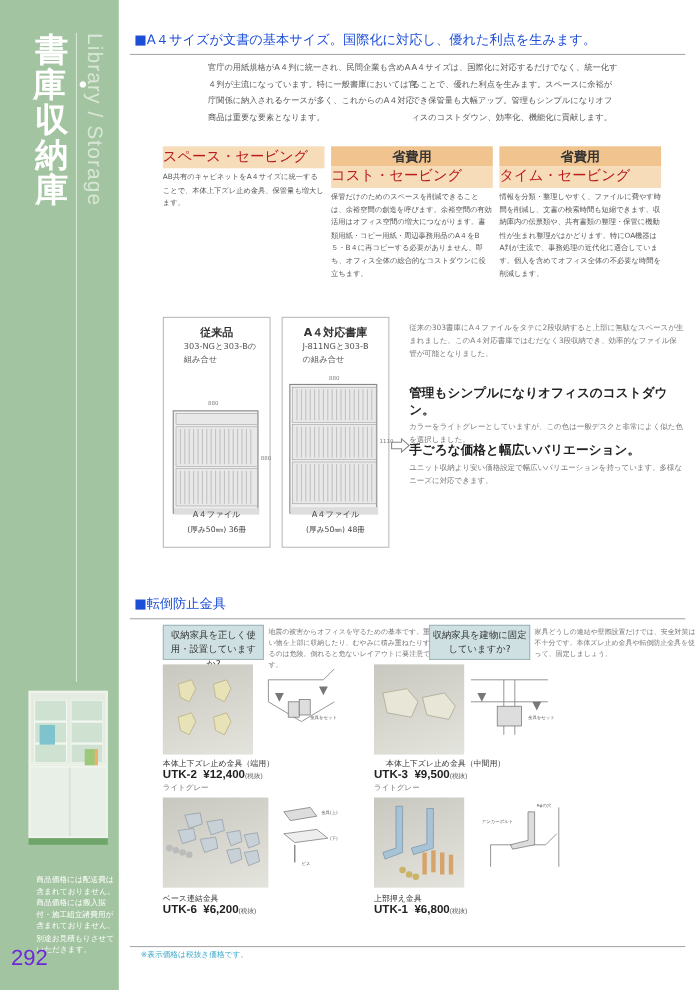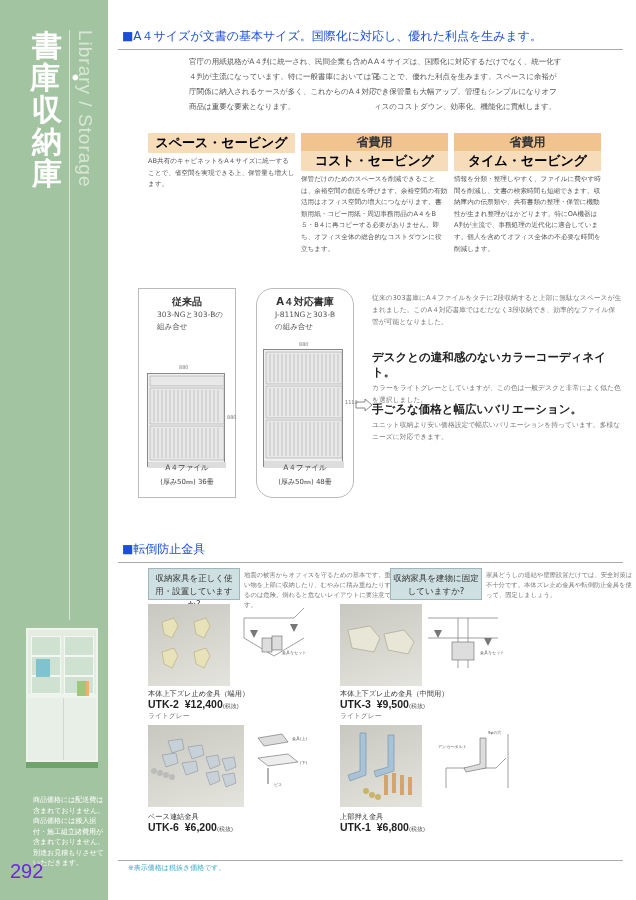--- a/index.html
+++ b/index.html
@@ -23,21 +23,21 @@
 
   .main { position: absolute; left: 118px; top: 0; width: 510px; }
   .sec-title { font-size: 12px; color: #1d4ed8; padding: 0 0 4px 4px; border-bottom: 1px solid #aaa; }
   .sec1 { position: absolute; top: 28px; left: 0; width: 505px; }
   .intro { position: absolute; top: 54px; font-size: 7.5px; line-height: 15px; color: #555; width: 190px; }
   .intro.l { left: 30px; margin-left: 41px; }
   .intro.r { left: 256px; }
 
   .benefit { position: absolute; top: 133px; width: 147px; }
   .benefit .h1 { background: #f1c48f; text-align: center; font-size: 12px; font-weight: bold; color: #333; height: 18px; line-height: 18px; }
-  .benefit .h2 { background: #f7dcb9; text-align: center; font-size: 13px; font-weight: bold; color: #000000; height: 20px; line-height: 20px; }
+  .benefit .h2 { background: #f7dcb9; text-align: left; font-size: 13px; font-weight: normal; color: #b91c1c; height: 20px; line-height: 20px; }
   .benefit .txt { font-size: 6.6px; line-height: 11.6px; color: #555; margin-top: 3px; }
 
   .compare { position: absolute; top: 288px; width: 98px; height: 210px; border: 1px solid #bbb; }
   .compare .ct { text-align: center; font-size: 10px; font-weight: bold; margin-top: 6px; }
   .compare .cs { font-size: 7.5px; color: #555; line-height: 12px; padding-left: 18px; }
   .compare .cap1 { position: absolute; bottom: 24px; width: 100%; text-align: center; font-size: 7.5px; color: #444; }
   .compare .cap2 { position: absolute; bottom: 10px; width: 100%; text-align: center; font-size: 7px; color: #444; }
   .shelf-draw { position: absolute; border: 1px solid #888; background: #f0f0f0; }
   .dim { position: absolute; font-size: 5px; color: #777; }
   .arrow-r { position: absolute; left: 237px; top: 398px; width: 18px; height: 14px; }
@@ -90,34 +90,34 @@
   <div class="page-num">292</div>
 </div>
 
 <div class="main">
   <div class="sec-title sec1">■A４サイズが文書の基本サイズ。国際化に対応し、優れた利点を生みます。</div>
   <div class="intro l">官庁の用紙規格がA４判に統一され、民間企業も含めA４判が主流になっています。特に一般書庫においては官庁関係に納入されるケースが多く、これからのA４対応商品は重要な要素となります。</div>
   <div class="intro r">A４サイズは、国際化に対応するだけでなく、統一化することで、優れた利点を生みます。スペースに余裕ができ保管量も大幅アップ。管理もシンプルになりオフィスのコストダウン、効率化、機能化に貢献します。</div>
 
   <div class="benefit" style="left:30px;">
     <div class="h2">スペース・セービング</div>
-    <div class="txt">AB共有のキャビネットをA４サイズに統一することで、省空間を実現できる上、保管量も増大します。</div>
+    <div class="txt">AB共有のキャビネットをA４サイズに統一することで、本体上下ズレ止め金具、保管量も増大します。</div>
   </div>
   <div class="benefit" style="left:183px;">
     <div class="h1">省費用</div>
     <div class="h2">コスト・セービング</div>
     <div class="txt">保管だけのためのスペースを削減できることは、余裕空間の創造を呼びます。余裕空間の有効活用はオフィス空間の増大につながります。書類用紙・コピー用紙・周辺事務用品のA４をB５・B４に再コピーする必要がありません。即ち、オフィス全体の総合的なコストダウンに役立ちます。</div>
   </div>
   <div class="benefit" style="left:336px;">
     <div class="h1">省費用</div>
     <div class="h2">タイム・セービング</div>
     <div class="txt">情報を分類・整理しやすく、ファイルに費やす時間を削減し、文書の検索時間も短縮できます。収納庫内の伝票類や、共有書類の整理・保管に機動性が生まれ整理がはかどります。特にOA機器はA判が主流で、事務処理の近代化に適合しています。個人を含めてオフィス全体の不必要な時間を削減します。</div>
   </div>
 
-  <div class="compare" style="left:20px;">
+  <div class="compare" style="left:30px;">
     <div class="ct">従来品</div>
     <div class="cs">303-NGと303-Bの</div>
     <div class="cs">組み合せ</div>
     <div class="dim" style="left:40px;top:75px;">880</div>
     <div class="shelf-draw" style="left:8px;top:84px;width:78px;height:94px;">
       <svg width="78" height="94" viewBox="0 0 78 94">
         <rect x="2" y="2" width="74" height="10" fill="#e8e8e8" stroke="#999" stroke-width="0.5"></rect>
         <rect x="2" y="14" width="74" height="36" fill="#e8e8e8" stroke="#999" stroke-width="0.5"></rect>
         <rect x="2" y="52" width="74" height="34" fill="#e8e8e8" stroke="#999" stroke-width="0.5"></rect>
         <g stroke="#aaa" stroke-width="0.6">
@@ -161,21 +161,21 @@
     </div>
     <div class="dim" style="left:88px;top:125px;">880</div>
     <div class="cap1">A４ファイル</div>
     <div class="cap2">(厚み50㎜) 36冊</div>
   </div>
 
   <svg class="arrow-r" viewBox="0 0 18 14">
     <path d="M1 4 H10 V1 L17 7 L10 13 V10 H1 Z" fill="#fff" stroke="#888" stroke-width="1"></path>
   </svg>
 
-  <div class="compare" style="left:138px;border-radius:17px;">
+  <div class="compare" style="left:138px;">
     <div class="ct">A４対応書庫</div>
     <div class="cs">J-811NGと303-B</div>
     <div class="cs">の組み合せ</div>
     <div class="dim" style="left:42px;top:52px;">880</div>
     <div class="shelf-draw" style="left:6px;top:60px;width:80px;height:118px;">
       <svg width="80" height="118" viewBox="0 0 80 118">
         <rect x="2" y="2" width="76" height="32" fill="#e8e8e8" stroke="#999" stroke-width="0.5"></rect>
         <rect x="2" y="36" width="76" height="32" fill="#e8e8e8" stroke="#999" stroke-width="0.5"></rect>
         <rect x="2" y="70" width="76" height="38" fill="#e8e8e8" stroke="#999" stroke-width="0.5"></rect>
         <g stroke="#aaa" stroke-width="0.6">
@@ -239,21 +239,21 @@
     </div>
     <div class="dim" style="left:88px;top:110px;">1110</div>
     <div class="cap1">A４ファイル</div>
     <div class="cap2">(厚み50㎜) 48冊</div>
   </div>
 
   <div class="feat" style="top:290px;">
     <div class="ft">従来の303書庫にA４ファイルをタテに2段収納すると上部に無駄なスペースが生まれました。このA４対応書庫ではむだなく3段収納でき、効率的なファイル保管が可能となりました。</div>
   </div>
   <div class="feat" style="top:350px;">
-    <div class="fh">デスクとの違和感のないカラーコーディネイト。</div>
+    <div class="fh">管理もシンプルになりオフィスのコストダウン。</div>
     <div class="ft">カラーをライトグレーとしていますが、この色は一般デスクと非常によく似た色を選択しました。</div>
   </div>
   <div class="feat" style="top:402px;">
     <div class="fh">手ごろな価格と幅広いバリエーション。</div>
     <div class="ft">ユニット収納より安い価格設定で幅広いバリエーションを持っています。多様なニーズに対応できます。</div>
   </div>
 
   <div class="sec-title sec2">■転倒防止金具</div>
 
   <div class="ask" style="left:30px;">収納家具を正しく使用・設置していますか?</div>
@@ -293,21 +293,21 @@
       </g>
     </svg>
   </div>
   <svg class="prod-diag" style="left:310px;top:608px;" viewBox="0 0 80 70">
     <path d="M0 10 L70 10 M0 30 L70 30 M30 10 L30 60 M40 10 L40 60" fill="none" stroke="#888" stroke-width="0.8"></path>
     <rect x="24" y="34" width="22" height="18" fill="#ddd" stroke="#666" stroke-width="0.6"></rect>
     <path d="M6 22 L10 30 L14 22 Z" fill="#777"></path>
       <path d="M56 30 L60 38 L64 30 Z" fill="#777"></path>
     <text x="52" y="46" font-size="4" fill="#555">金具をセット</text>
   </svg>
-  <div class="prod-name" style="left:222px;top:689px;">本体上下ズレ止め金具（中間用）</div>
+  <div class="prod-name" style="left:233px;top:689px;">本体上下ズレ止め金具（中間用）</div>
   <div class="prod-code" style="left:222px;top:698px;">
     <span>UTK-3</span>&nbsp;&nbsp;<span>¥9,500</span><span class="tax">(税抜)</span>
   </div>
   <div class="prod-color" style="left:222px;top:711px;">ライトグレー</div>
 
   <div class="prod-photo" style="left:30px;top:725px;width:96px;">
     <svg width="96" height="82" viewBox="0 0 96 82">
       <g fill="#c9d1d8" stroke="#8a96a0" stroke-width="0.6">
         <path d="M20 16 L34 14 L36 24 L24 28 Z"></path>
           <path d="M40 22 L54 20 L56 30 L44 34 Z"></path>

